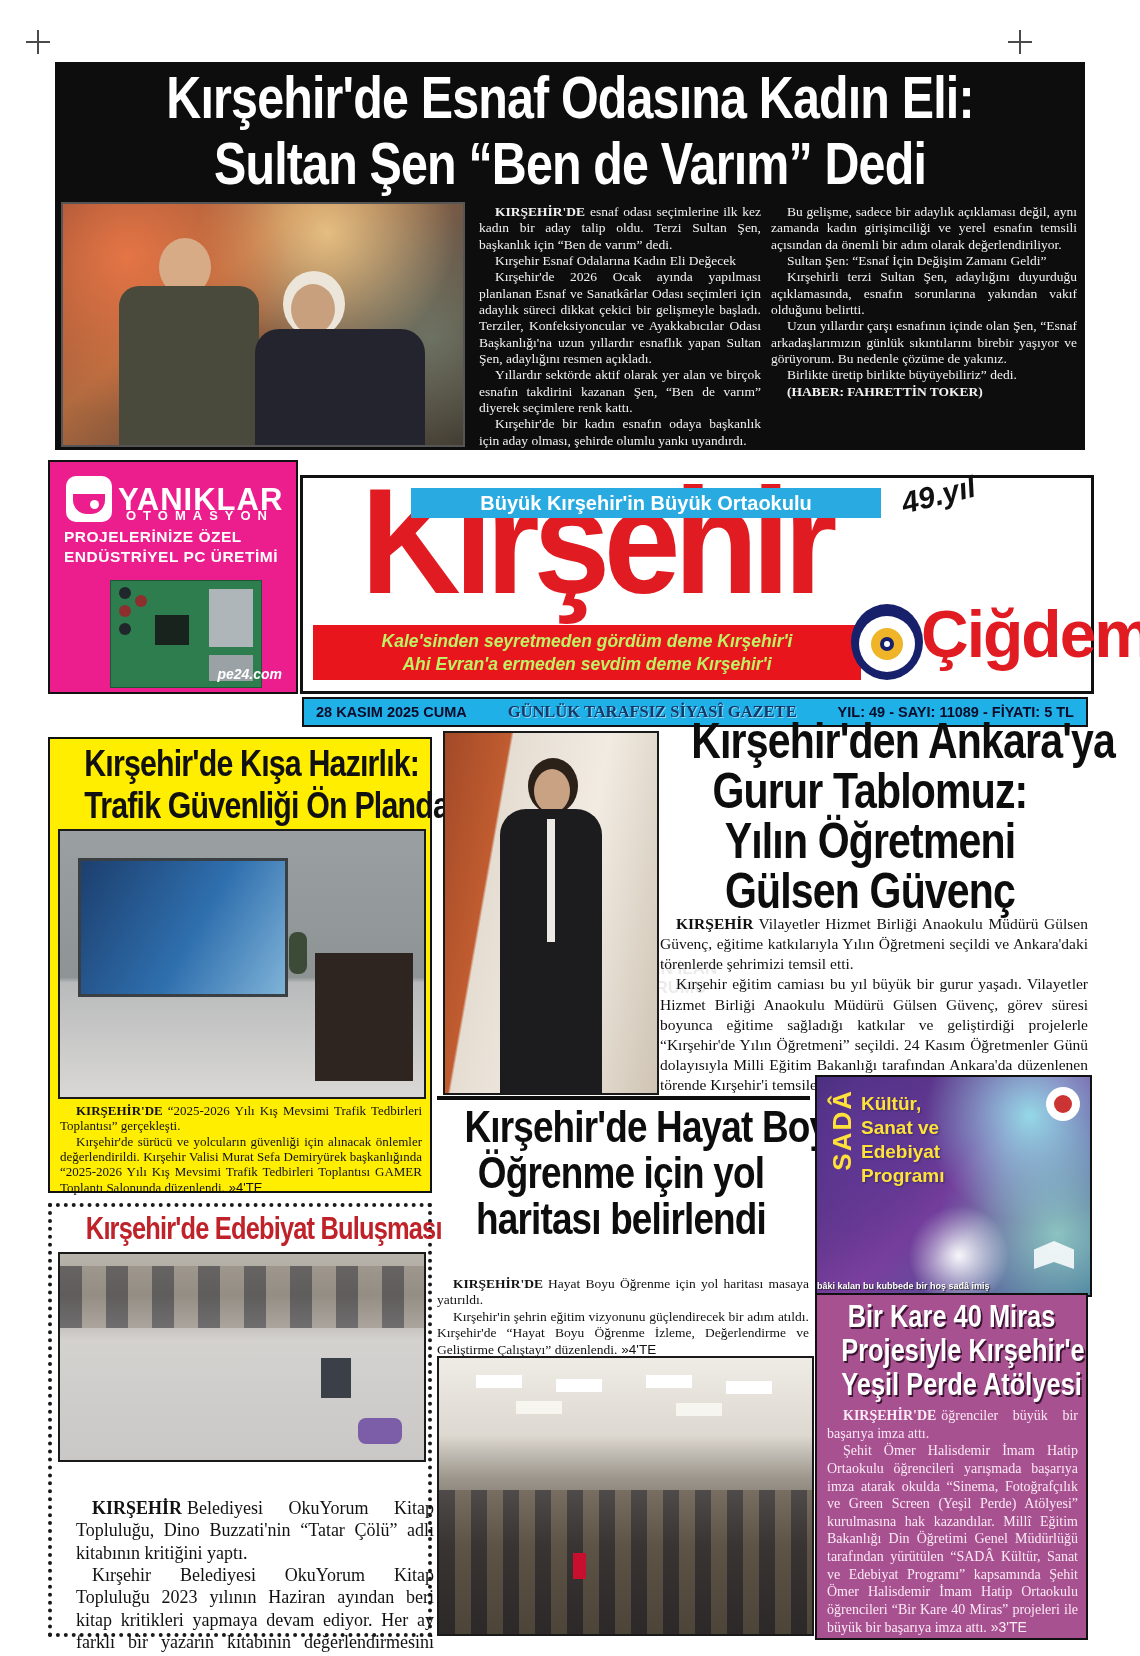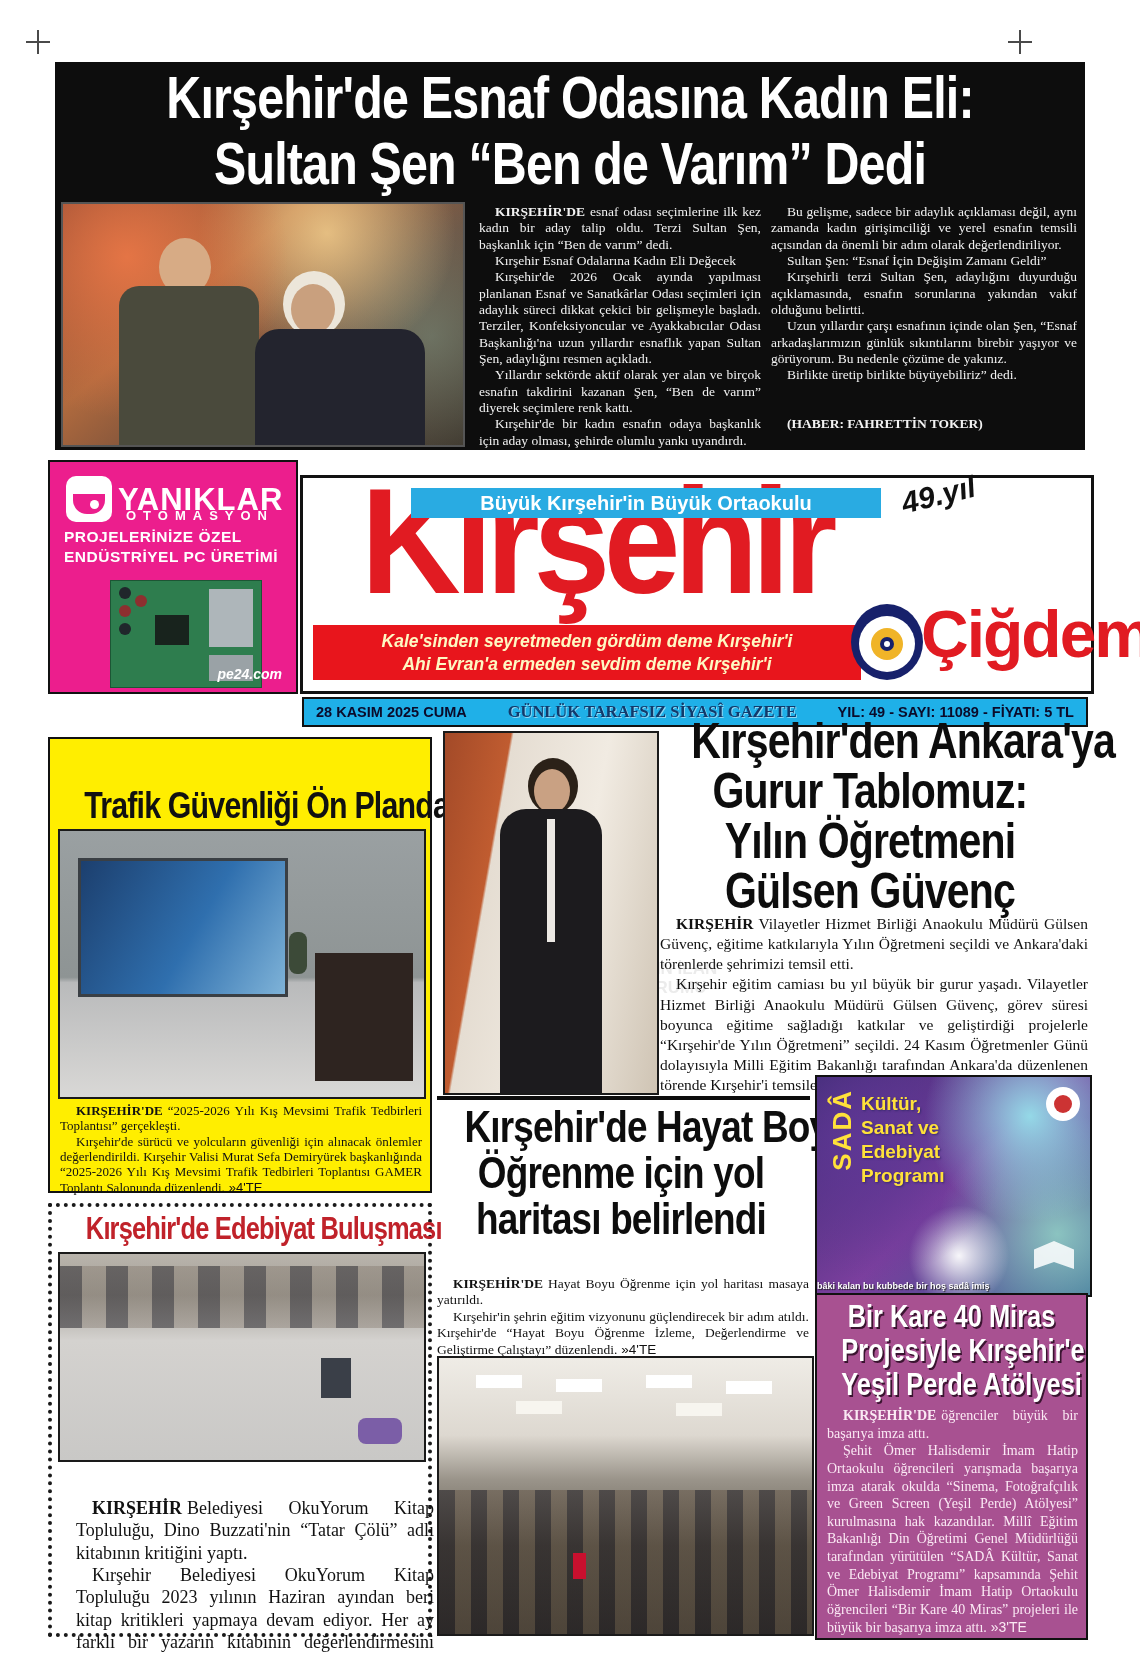--- a/index.html
+++ b/index.html
@@ -25,21 +25,21 @@
   .tcol{position:absolute;font-size:13.5px;line-height:1.21;color:#f2f2f2;}
   
   #ad-yaniklar{left:48px;top:460px;width:246px;height:230px;background:#ec1e8d;border:2px solid #111;color:#fff;}
   #masthead{left:300px;top:475px;width:788px;height:213px;background:#fff;border:3px solid #111;}
   #mast-title{left:58px;top:-12px;font-size:150px;color:#e11b22;letter-spacing:-7px;line-height:1;
               font-family:"Liberation Sans",sans-serif;font-weight:800;transform:scaleX(.92);transform-origin:left top;z-index:1;}
   #mast-tagline{left:108px;top:10px;width:470px;height:30px;background:#29abe2;color:#fff;z-index:3;
                 font-size:20px;font-weight:bold;text-align:center;line-height:30px;font-family:"Liberation Sans",sans-serif;}
   #year-badge{left:598px;top:0px;font-size:30px;font-weight:800;font-style:italic;color:#111;
               transform:rotate(-14deg);z-index:4;font-family:"Liberation Sans",sans-serif;}
-  #sloganbar{left:10px;top:147px;width:548px;height:55px;background:#e8151c;color:#fef9c3;z-index:3;
+  #sloganbar{left:10px;top:147px;width:548px;height:55px;background:#e8151c;color:#bef264;z-index:3;
              display:flex;flex-direction:column;justify-content:center;}
   #sloganbar div{font-family:"Liberation Sans",sans-serif;font-style:italic;font-weight:bold;
                  font-size:17.5px;text-align:center;line-height:1.3;}
   #mast-sub{left:618px;top:118px;font-size:66px;color:#e11b22;z-index:4;letter-spacing:-2px;
             font-family:"Liberation Sans",sans-serif;font-weight:800;}
   
   .eye{position:absolute;border-radius:50%;}
   
   #datebar{left:302px;top:697px;width:786px;height:30px;background:#1fb0e8;border:2px solid #111;
            display:flex;align-items:center;justify-content:space-between;padding:0 12px;box-sizing:border-box;}
@@ -188,21 +188,21 @@
       <p class="para"><span>Kırşehir'de 2026 Ocak ayında yapılması planlanan Esnaf ve Sanatkârlar Odası seçimleri için adaylık süreci dikkat çekici bir gelişmeyle başladı. Terziler, Konfeksiyoncular ve Ayakkabıcılar Odası Başkanlığı'na uzun yıllardır esnaflık yapan Sultan Şen, adaylığını resmen açıkladı.</span></p>
       <p class="para"><span>Yıllardır sektörde aktif olarak yer alan ve birçok esnafın takdirini kazanan Şen, “Ben de varım” diyerek seçimlere renk kattı.</span></p>
       <p class="para"><span>Kırşehir'de bir kadın esnafın odaya başkanlık için aday olması, şehirde olumlu yankı uyandırdı.</span></p>
     </div>
     <div class="tcol" style="left:716px;top:142px;width:306px;">
       <p class="para"><span>Bu gelişme, sadece bir adaylık açıklaması değil, aynı zamanda kadın girişimciliği ve yerel esnafın temsili açısından da önemli bir adım olarak değerlendiriliyor.</span></p>
       <p class="para"><span>Sultan Şen: “Esnaf İçin Değişim Zamanı Geldi”</span></p>
       <p class="para"><span>Kırşehirli terzi Sultan Şen, adaylığını duyurduğu açıklamasında, esnafın sorunlarına yakından vakıf olduğunu belirtti.</span></p>
       <p class="para"><span>Uzun yıllardır çarşı esnafının içinde olan Şen, “Esnaf arkadaşlarımızın günlük sıkıntılarını birebir yaşıyor ve görüyorum. Bu nedenle çözüme de yakınız.</span></p>
       <p class="para"><span>Birlikte üretip birlikte büyüyebiliriz” dedi.</span></p>
-      <p class="para" style="font-weight:bold;margin-top:32px;">(HABER: FAHRETTİN TOKER)</p>
+      <p class="para" style="font-weight:bold;">(HABER: FAHRETTİN TOKER)</p>
     </div>
   </section>
 
   <section class="abs" id="ad-yaniklar">
     <div id="yk-logo">
         <div class="wave"></div>
         <div class="dot"></div>
       </div>
     <div id="yk-brand">YANIKLAR</div>
     <div id="yk-div">OTOMASYON</div>
@@ -237,20 +237,23 @@
     <div class="abs" id="mast-sub">Çiğdem</div>
   </section>
 
   <section class="abs" id="datebar">
     <span class="d1">28 KASIM 2025 CUMA</span>
     <span class="d2">GÜNLÜK TARAFSIZ SİYASÎ GAZETE</span>
     <span class="d3">YIL: 49 - SAYI: 11089 - FİYATI: 5 TL</span>
   </section>
 
   <section class="abs" id="art-traffic">
+    <div class="abs" style="left:0;top:6px;width:100%;">
+        <span class="hl cond">Kırşehir'de Kışa Hazırlık:</span>
+      </div>
     <div class="abs" style="left:0;top:48px;width:100%;">
         <span class="hl cond">Trafik Güvenliği Ön Planda</span>
       </div>
     <div class="body">
       <p class="para"><b class="lead">KIRŞEHİR'DE</b><span>“2025-2026 Yılı Kış Mevsimi Trafik Tedbirleri Toplantısı” gerçekleşti.</span></p>
       <p class="para"><span>Kırşehir'de sürücü ve yolcuların güvenliği için alınacak önlemler değerlendirildi. Kırşehir Valisi Murat Sefa Demiryürek başkanlığında “2025-2026 Yılı Kış Mevsimi Trafik Tedbirleri Toplantısı GAMER Toplantı Salonunda düzenlendi.</span><b class="marker">»4'TE</b></p>
     </div>
   </section>
   <div class="photo" id="photo-traffic">
     <div class="screen"></div>

